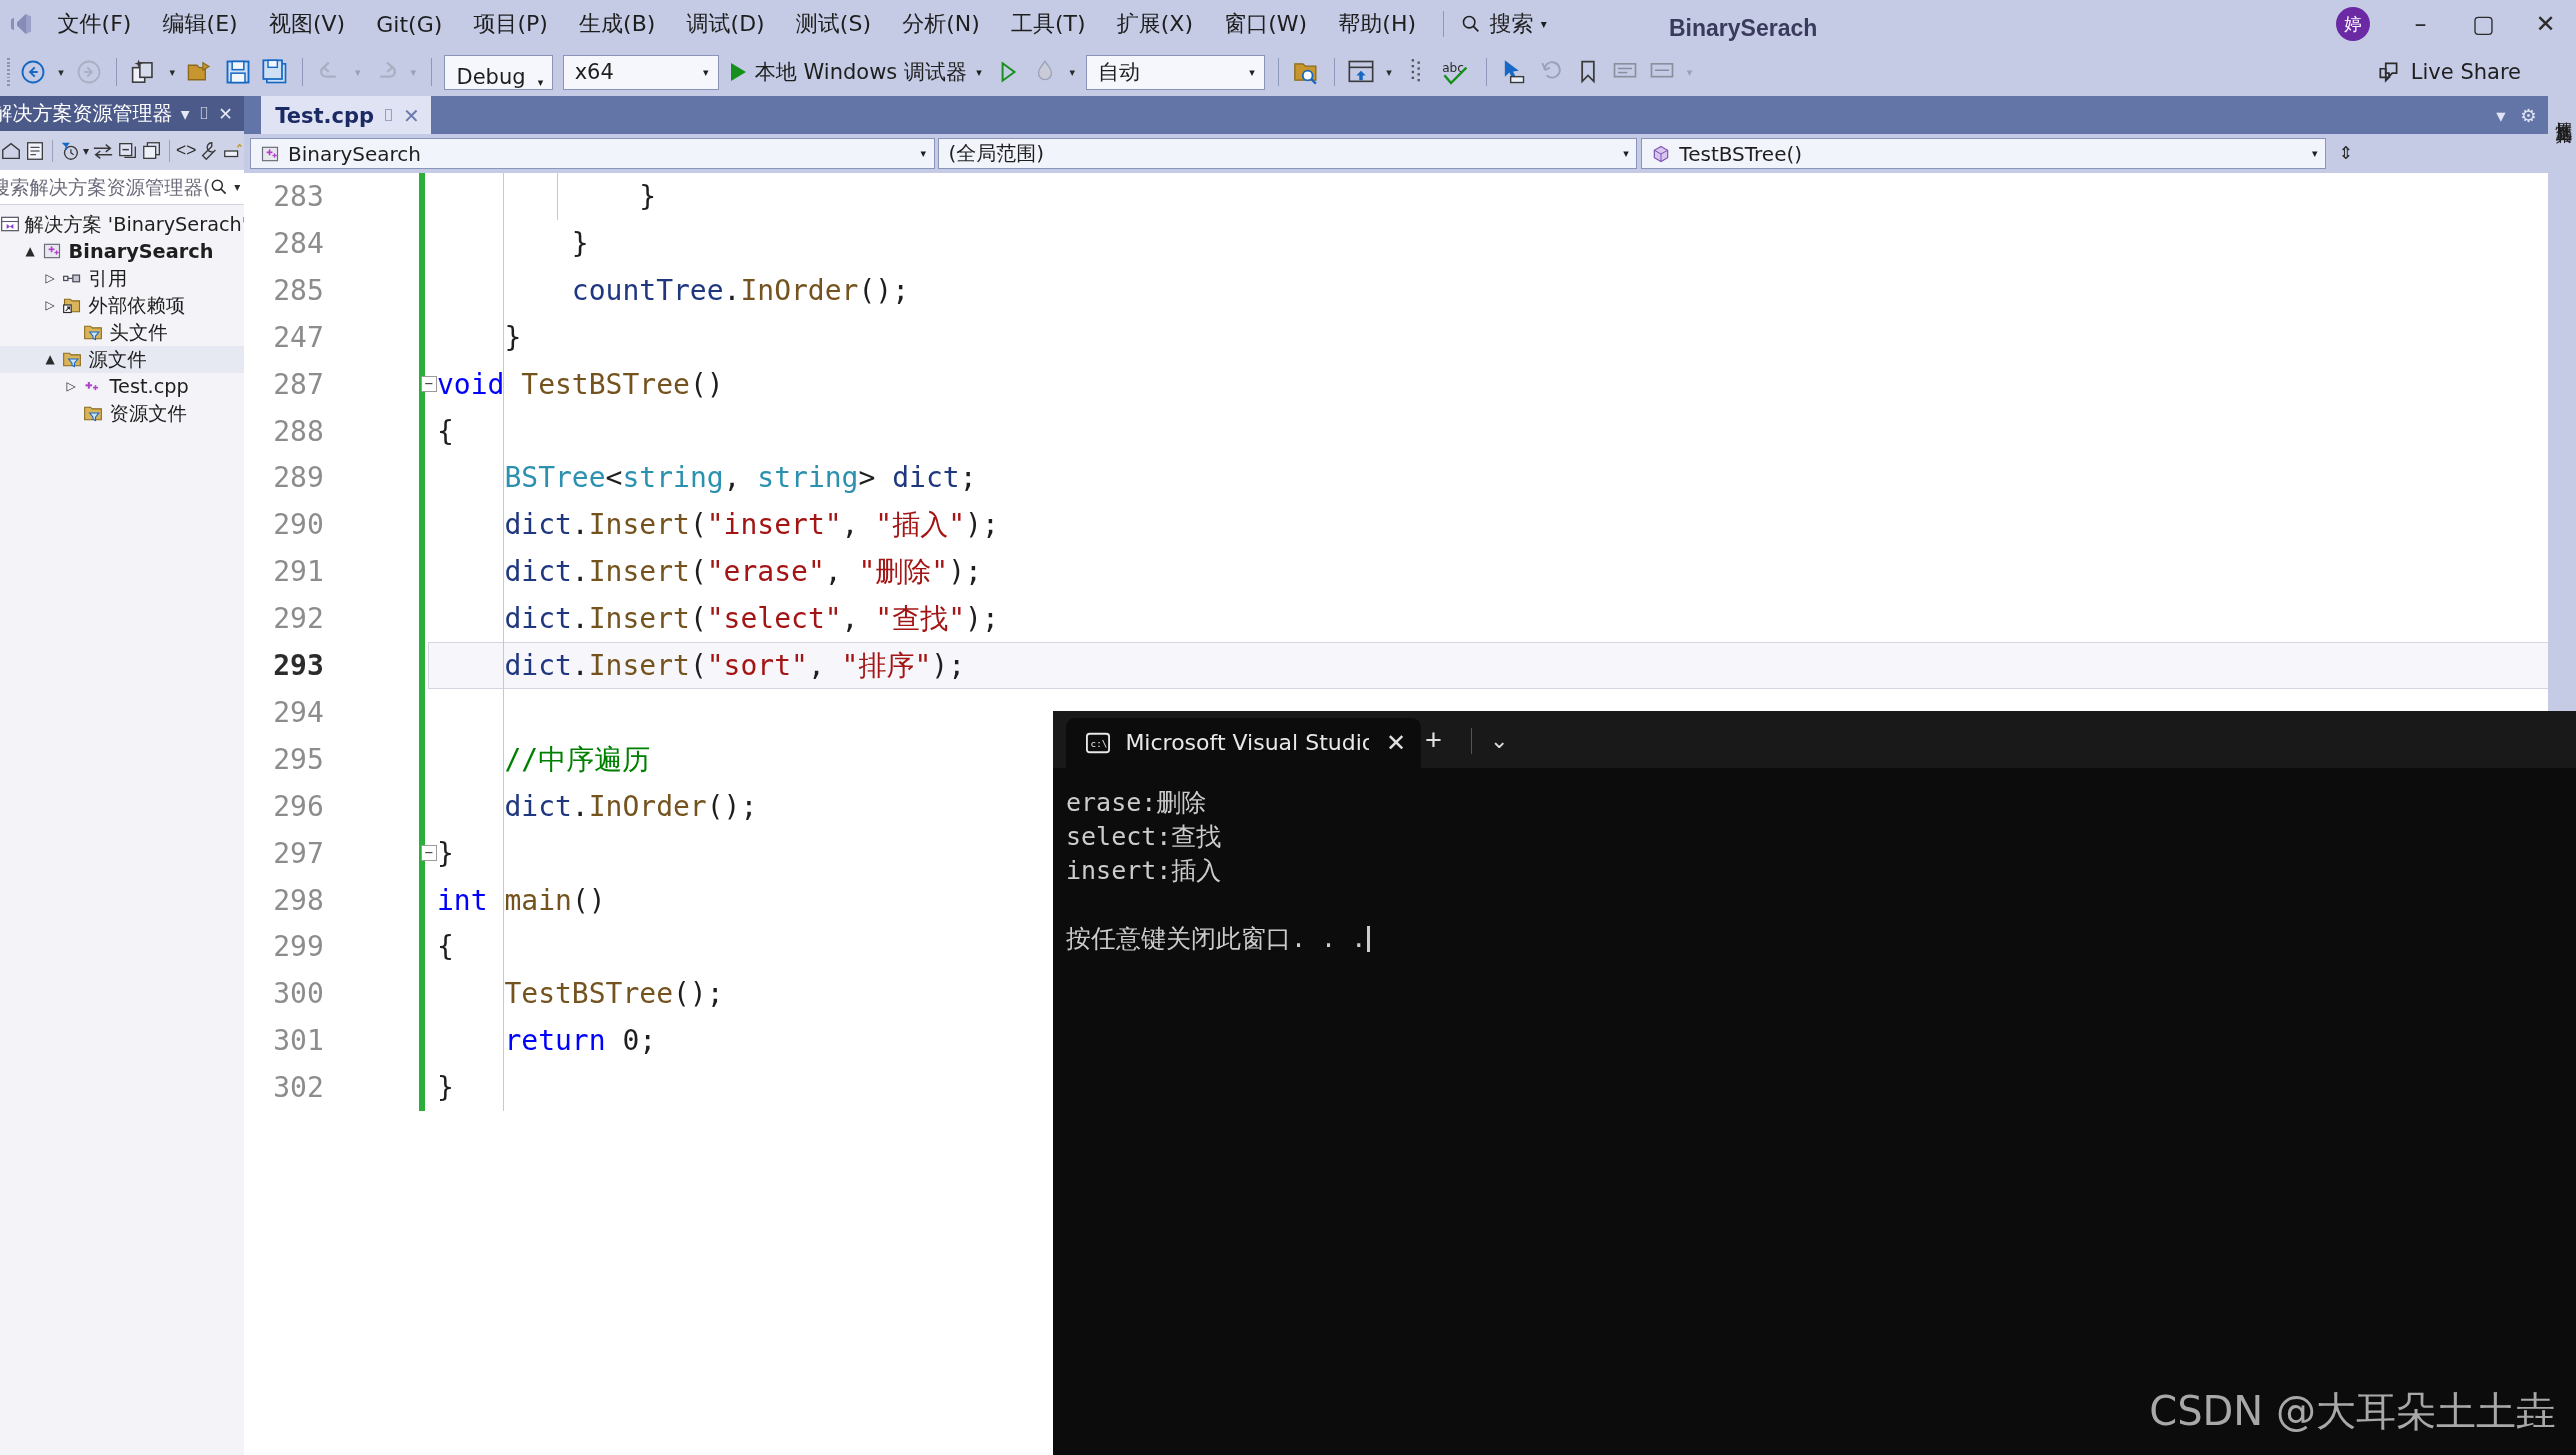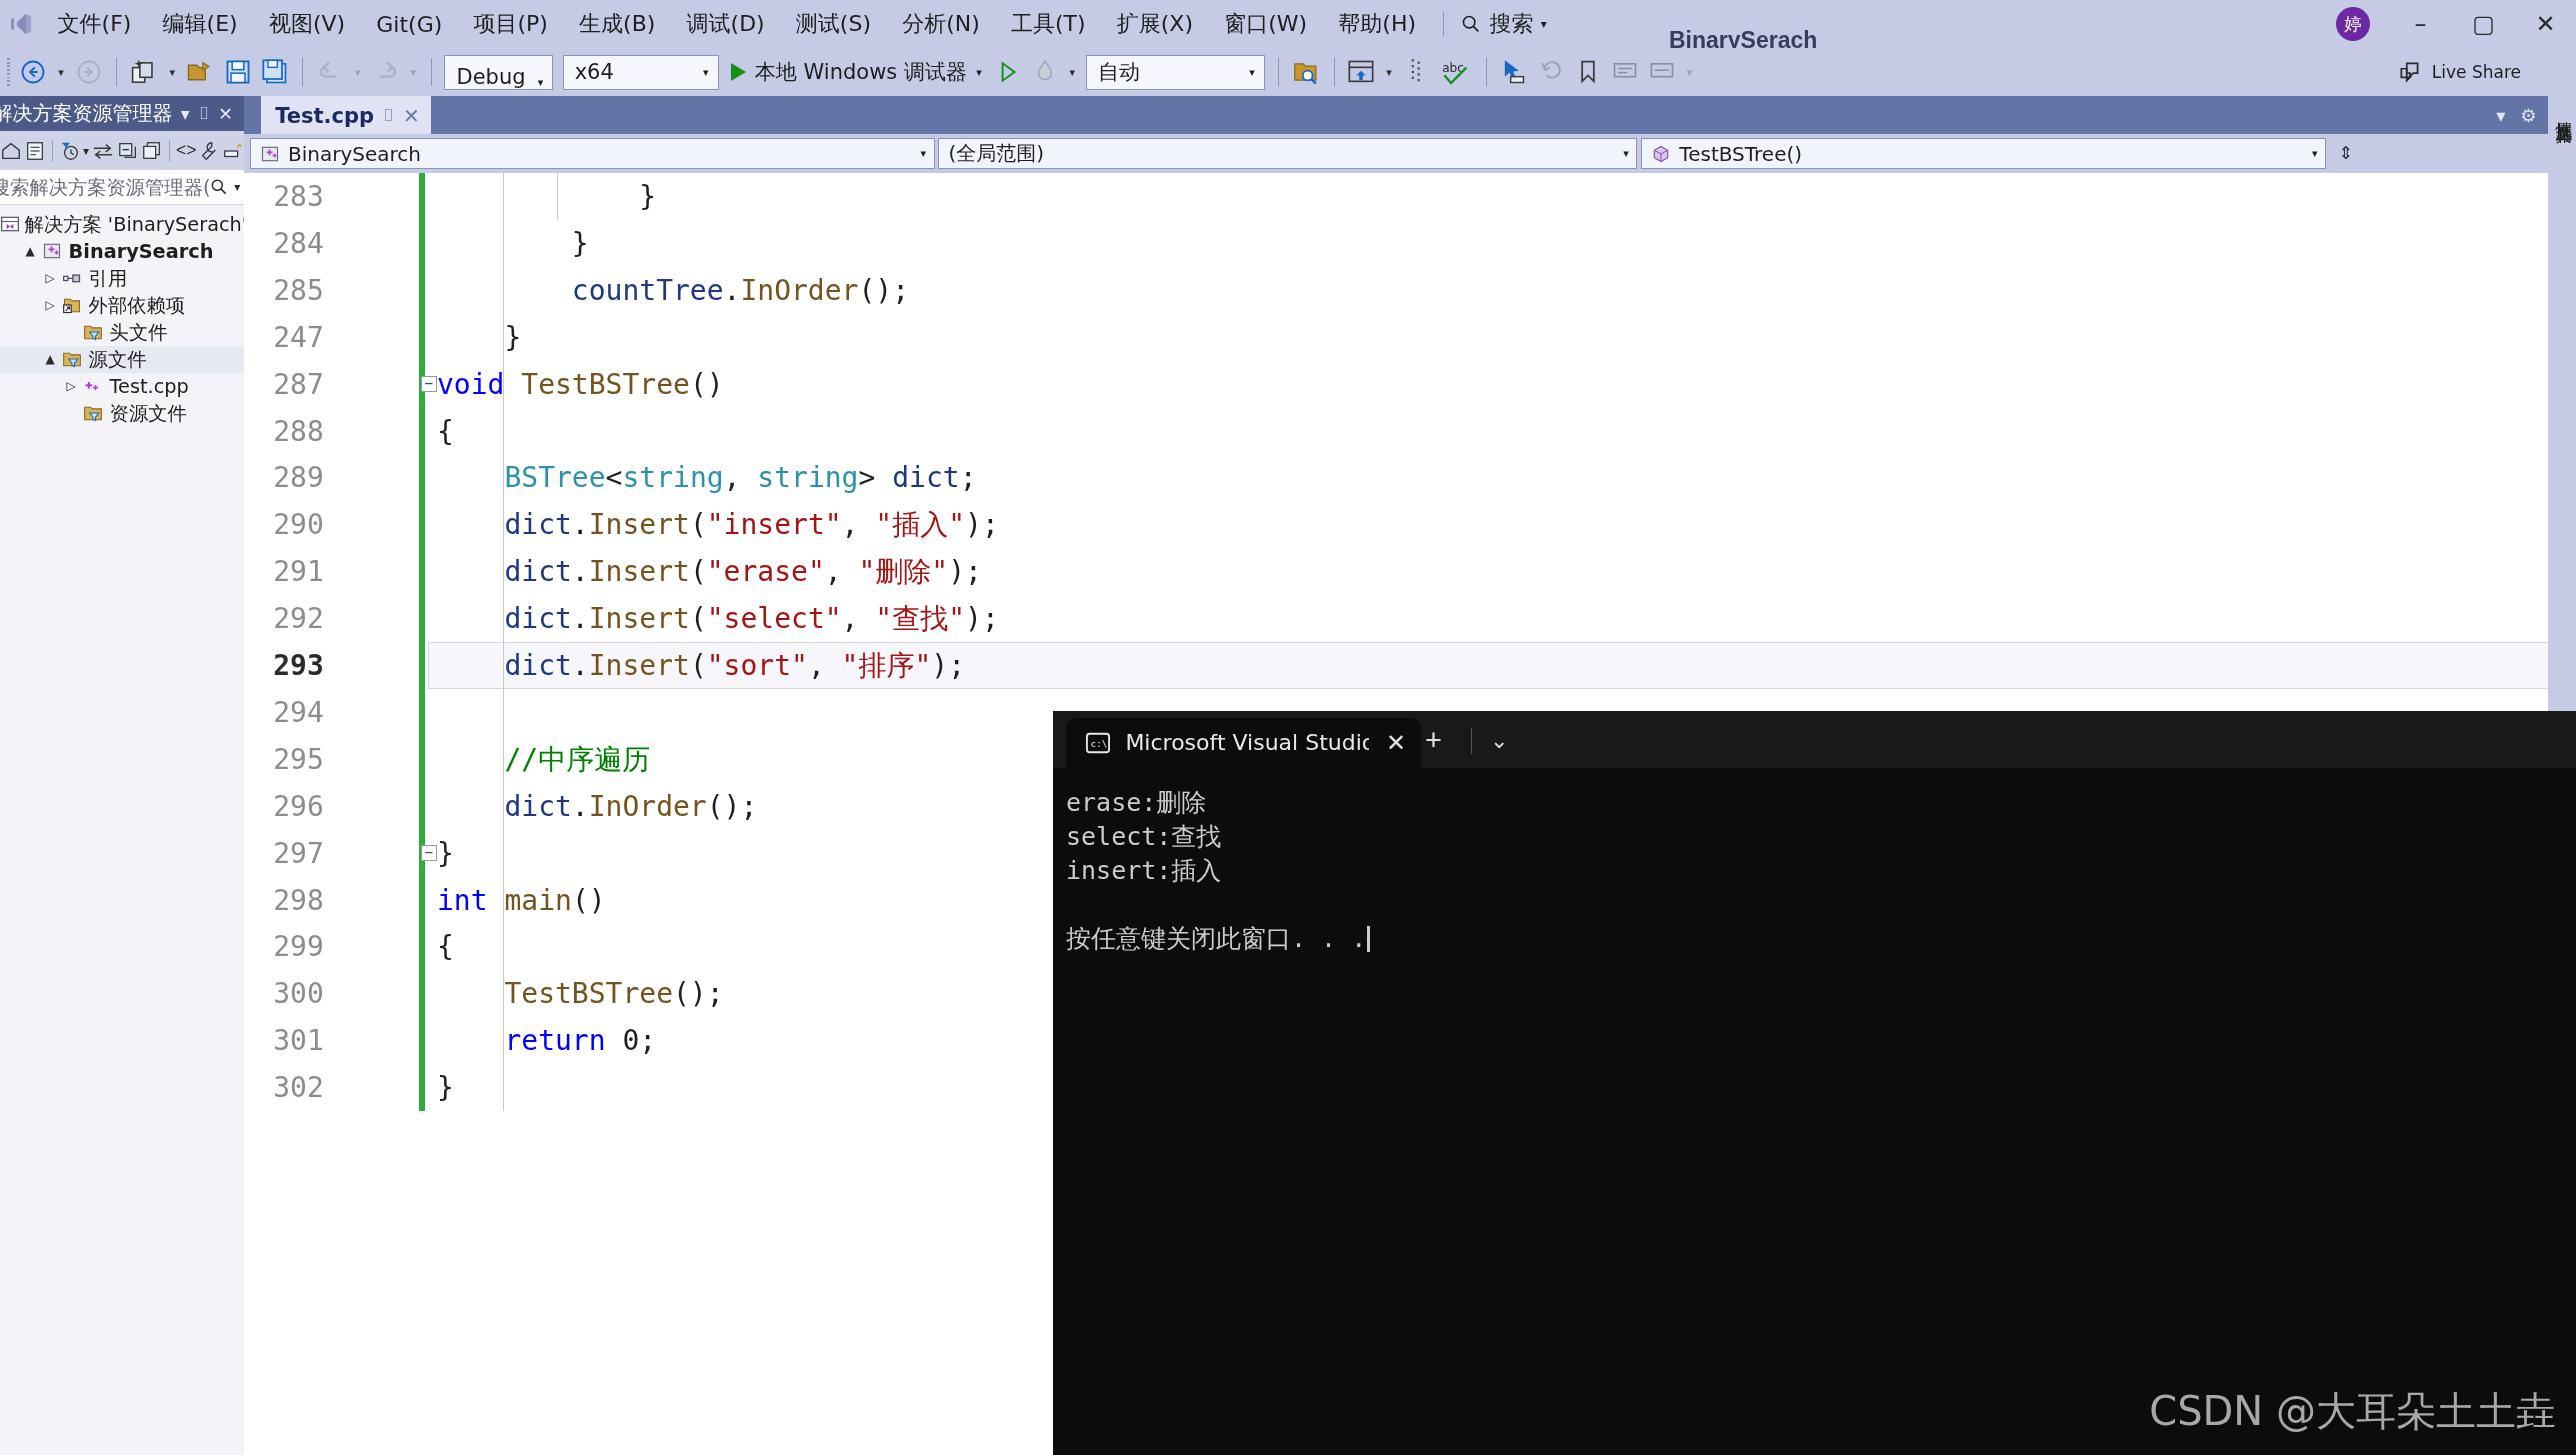--- a/index.html
+++ b/index.html
@@ -27,21 +27,21 @@
     font-size:22px; color:#1e1e1e; padding:0 15.6px; height:48px;
     display:flex; align-items:center; white-space:nowrap;
     font-family:"DejaVu Sans", sans-serif;
   }
   .menu-sep { width:0.9px; height:26px; background:#8f98bb; margin:0 11px; }
   .search-box { display:flex; align-items:center; gap:7.4px; padding:0 5.5px; height:48px; }
   .search-box .mag { width:22px; height:22px; }
   .search-box .txt { font-size:22px; color:#1e1e1e; font-family:"DejaVu Sans", sans-serif; }
   .search-box .caret { font-size:12px; color:#1e1e1e; }
   .app-title {
-    position:absolute; left:1669px; top:16px; height:48px;
+    position:absolute; left:1669px; top:4px; height:48px;
     display:flex; align-items:center;
     font-size:23px; color:#3a3a5c; font-weight:600;
     font-family:"Liberation Sans", sans-serif;
   }
   .avatar {
     position:absolute; left:2336px; top:7.4px; width:34px; height:34px;
     border-radius:50%; background:#6b2aa3; color:#fff;
     display:flex; align-items:center; justify-content:center;
     font-size:17.5px; font-family:"DejaVu Sans", sans-serif;
   }
@@ -82,21 +82,21 @@
   #combo-config { width:109px;align-items:flex-end; }
   #combo-platform { width:156px; }
   #combo-auto { width:179px; }
   .tb-run {
     display:flex; align-items:center; gap:9.2px; height:40px; padding:0 7.4px;
     font-size:21px; color:#1e1e1e; font-family:"DejaVu Sans", sans-serif; white-space:nowrap;
   }
   .tri-green { width:0;height:0;border-left:15.6px solid #15901b;border-top:9.2px solid transparent;border-bottom:9.2px solid transparent;}
   .live-share {
     position:absolute; right:55px; top:0; height:48px; display:flex; align-items:center; gap:9.2px;
-    font-size:17px; color:#1e1e1e; font-family:"DejaVu Sans", sans-serif;
+    font-size:21px; color:#1e1e1e; font-family:"DejaVu Sans", sans-serif;
   }
 
   
   .sol-panel { position:absolute; left:0; top:96px; width:244px; height:1360px; background:#f3f3f8; }
   .sol-header {
     height:35px; background:#4b5a89; color:#fff;
     display:flex; align-items:center; justify-content:space-between; padding:0 5.5px 0 0;
     font-size:20px; font-family:"DejaVu Sans", sans-serif;
   }
   .sol-header .ttl { margin-left:-7.4px; white-space:nowrap; overflow:hidden; }

